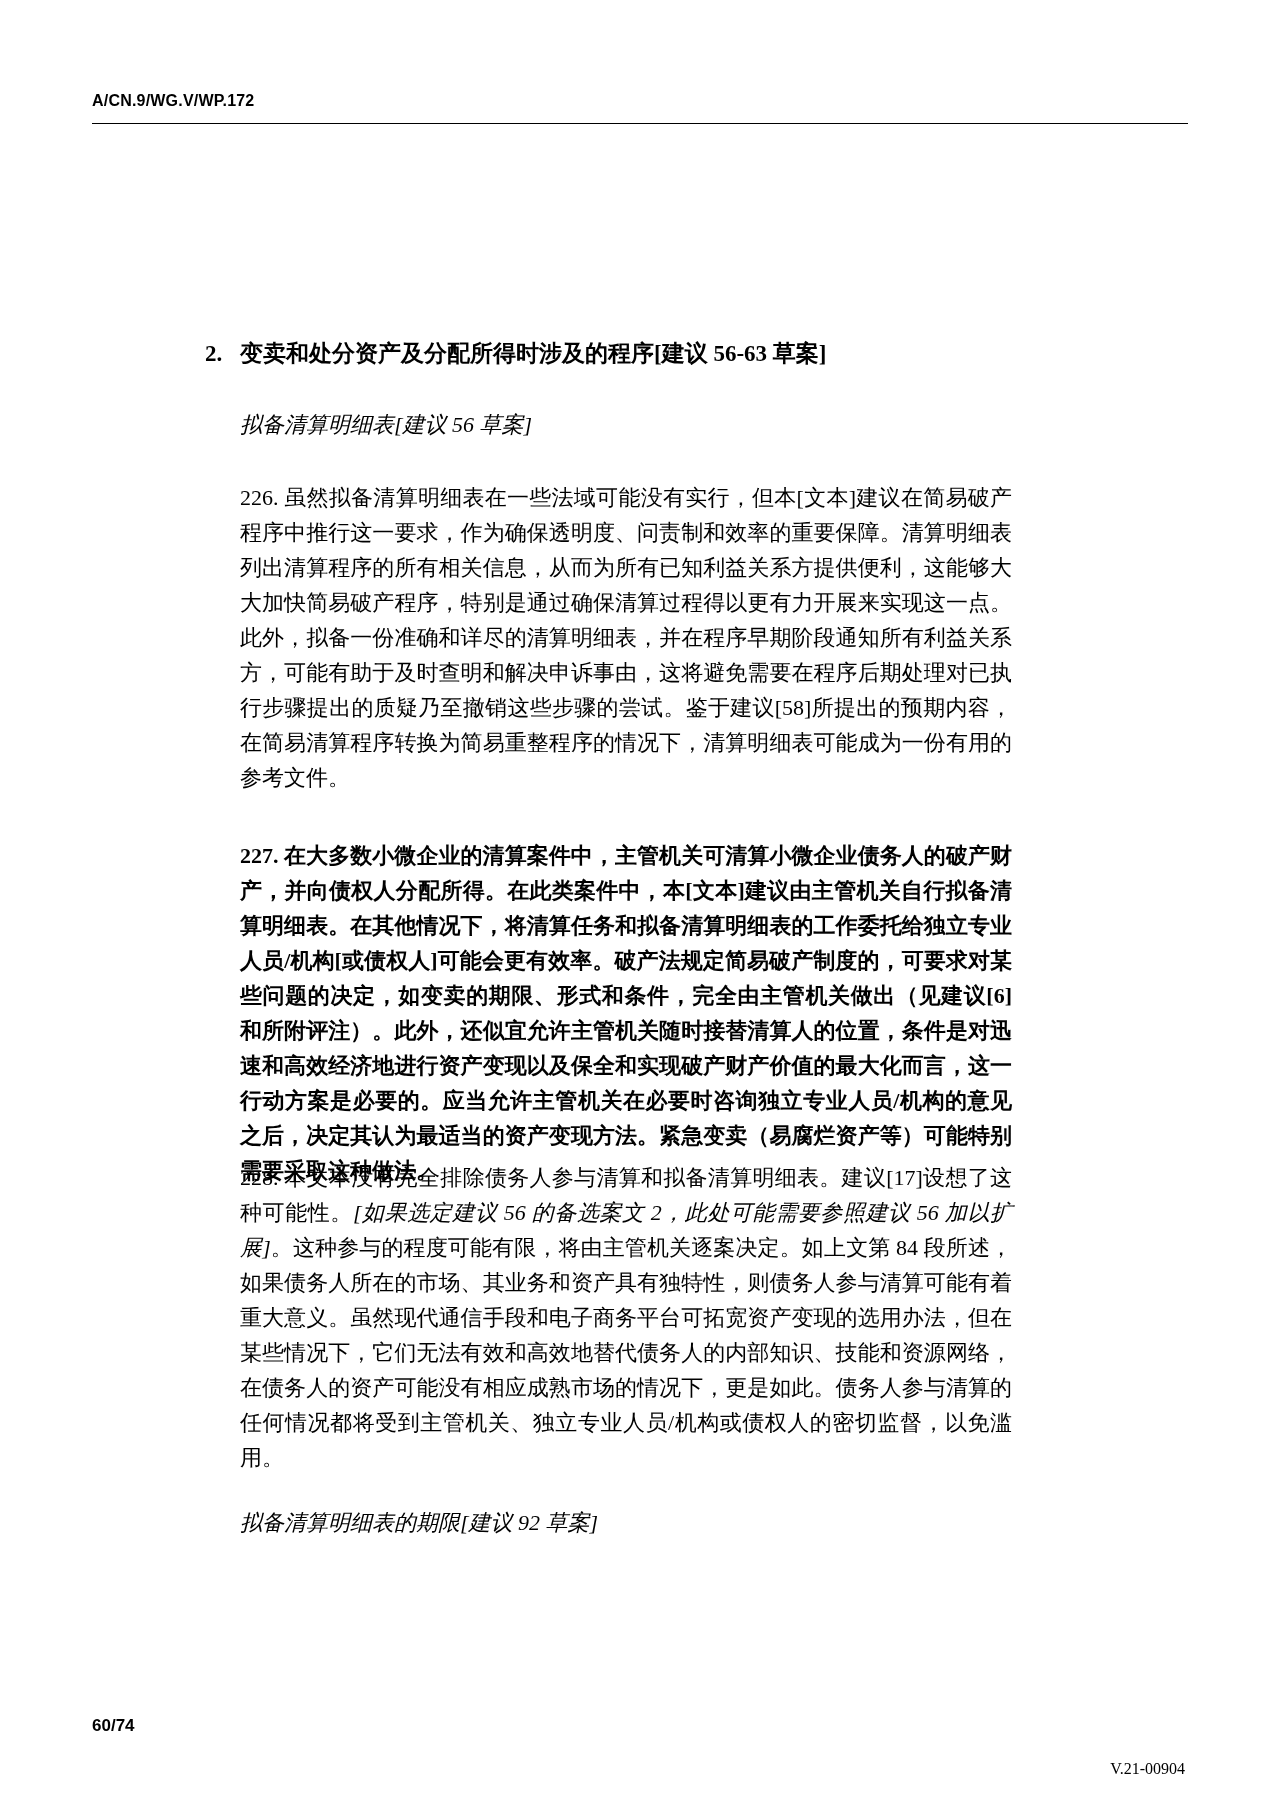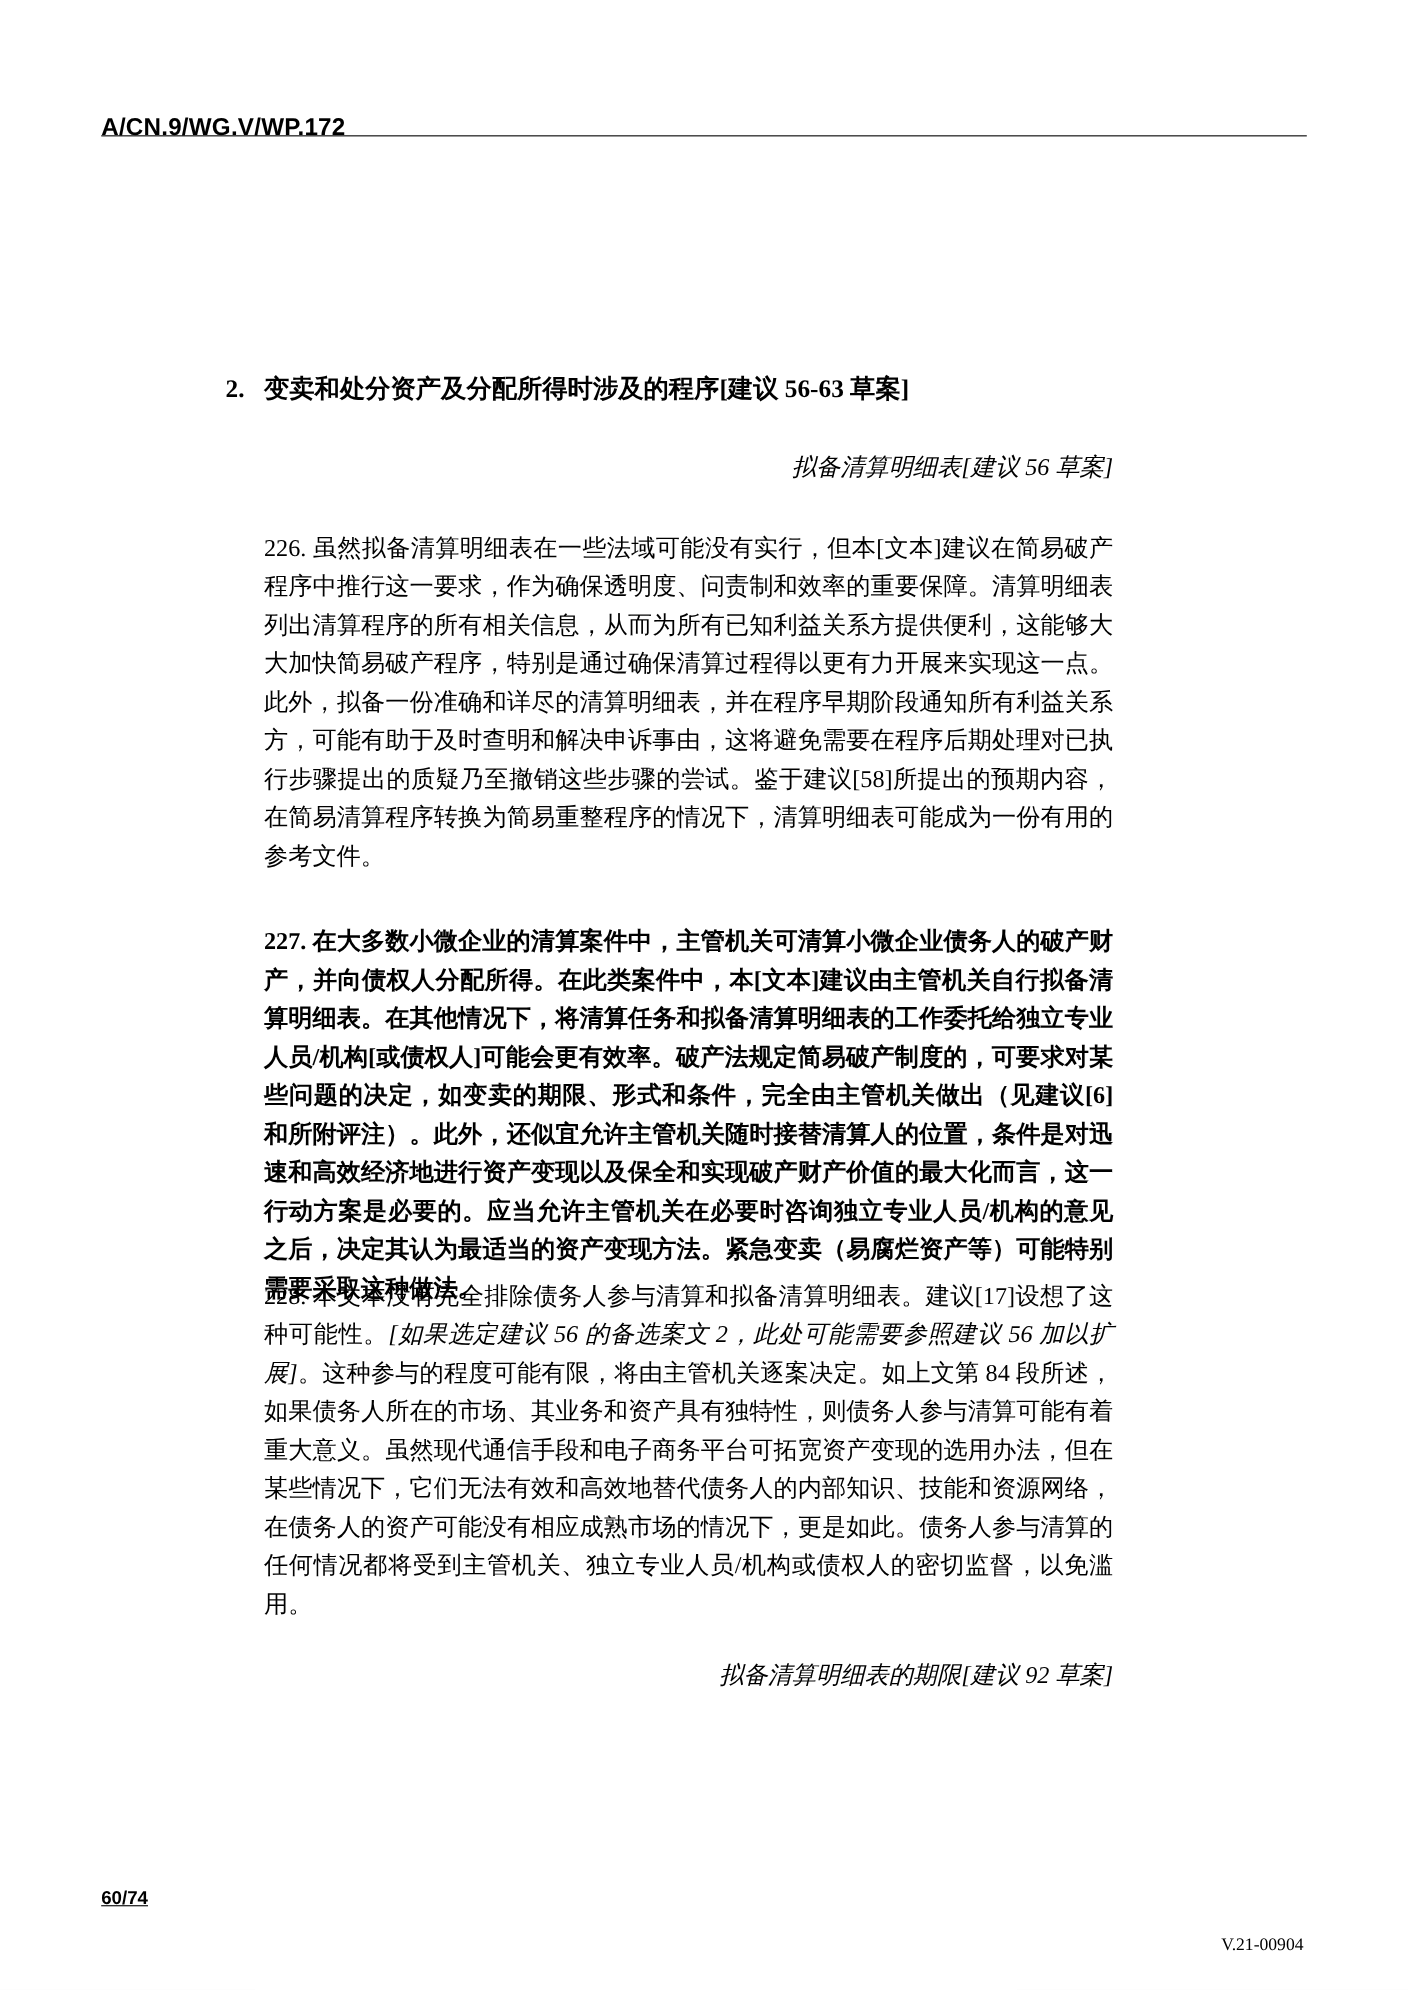--- a/index.html
+++ b/index.html
@@ -12,23 +12,22 @@
     background: #ffffff;
     overflow: hidden;
     margin: 0 auto;
   }
   .doc-symbol {
     position: absolute;
     left: 92px;
     top: 92px;
     font-family: "Liberation Sans", "DejaVu Sans", sans-serif;
     font-weight: bold;
-    font-size: 22px;
+    font-size: 16px;
     letter-spacing: 0.2px;
-    margin-top: 11px;
   }
   .header-rule {
     position: absolute;
     left: 92px;
     top: 123px;
     width: 1096px;
     height: 0;
     border: none;
     border-top: 1.6px solid #000;
   }
@@ -54,31 +53,29 @@
     width: 35px;
     flex: 0 0 35px;
   }
   .subheading {
     position: absolute;
     left: 240px;
     width: 772px;
     font-size: 22px;
     line-height: 30px;
     font-style: italic;
-    text-align: right;
   }
   .italic-inline { font-style: italic; }
   .page-num {
     position: absolute;
     left: 92px;
     top: 1716px;
     font-family: "Liberation Sans", "DejaVu Sans", sans-serif;
     font-weight: bold;
     font-size: 17px;
-    text-decoration: underline;
   }
   .doc-code {
     position: absolute;
     right: 95px;
     top: 1760px;
     font-size: 16px;
   }
 </style>
 </head>
 <body>

